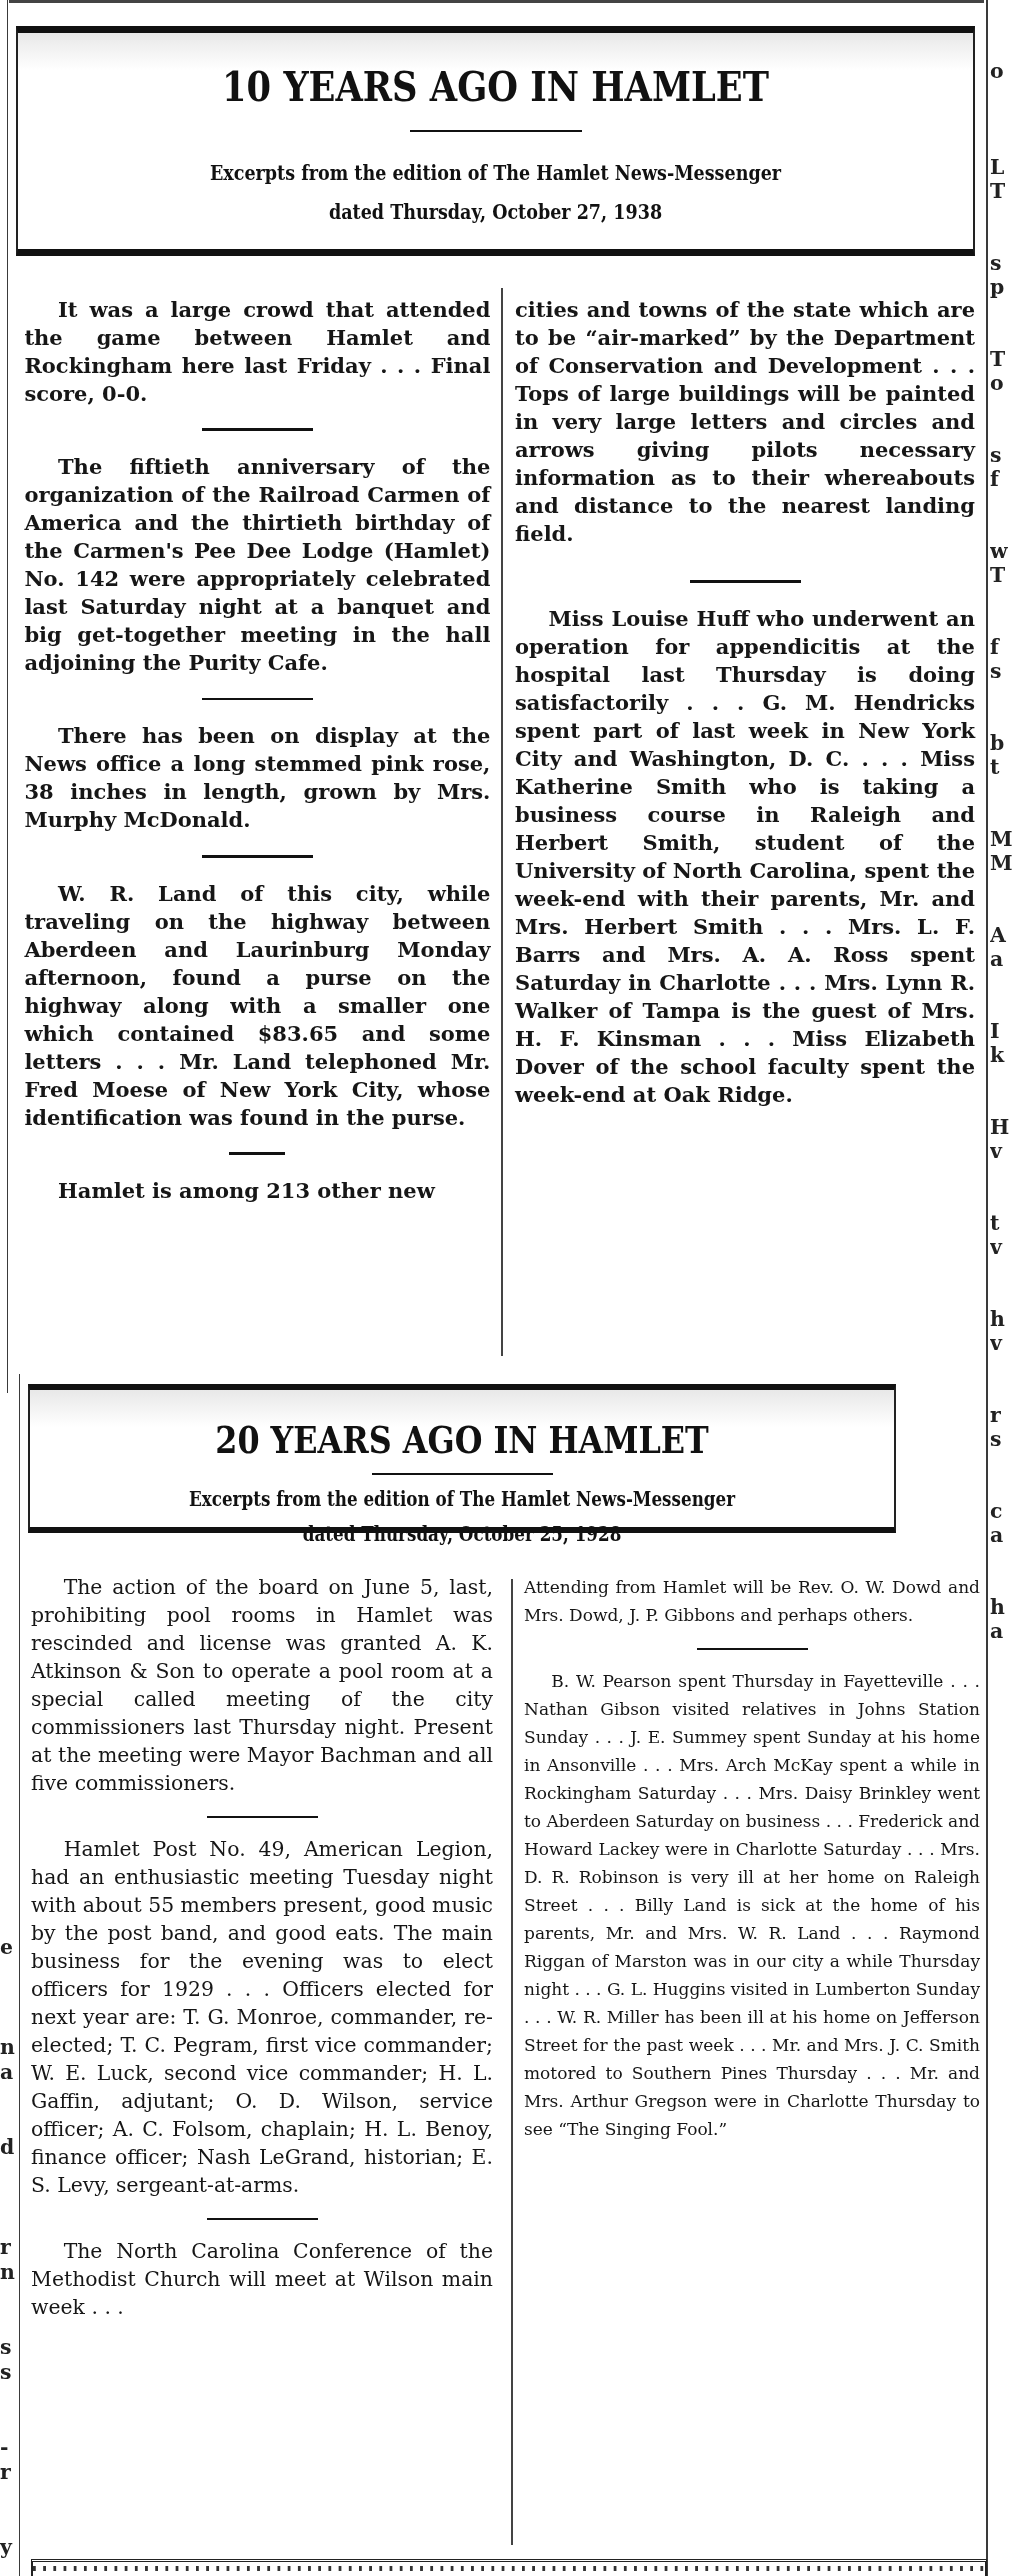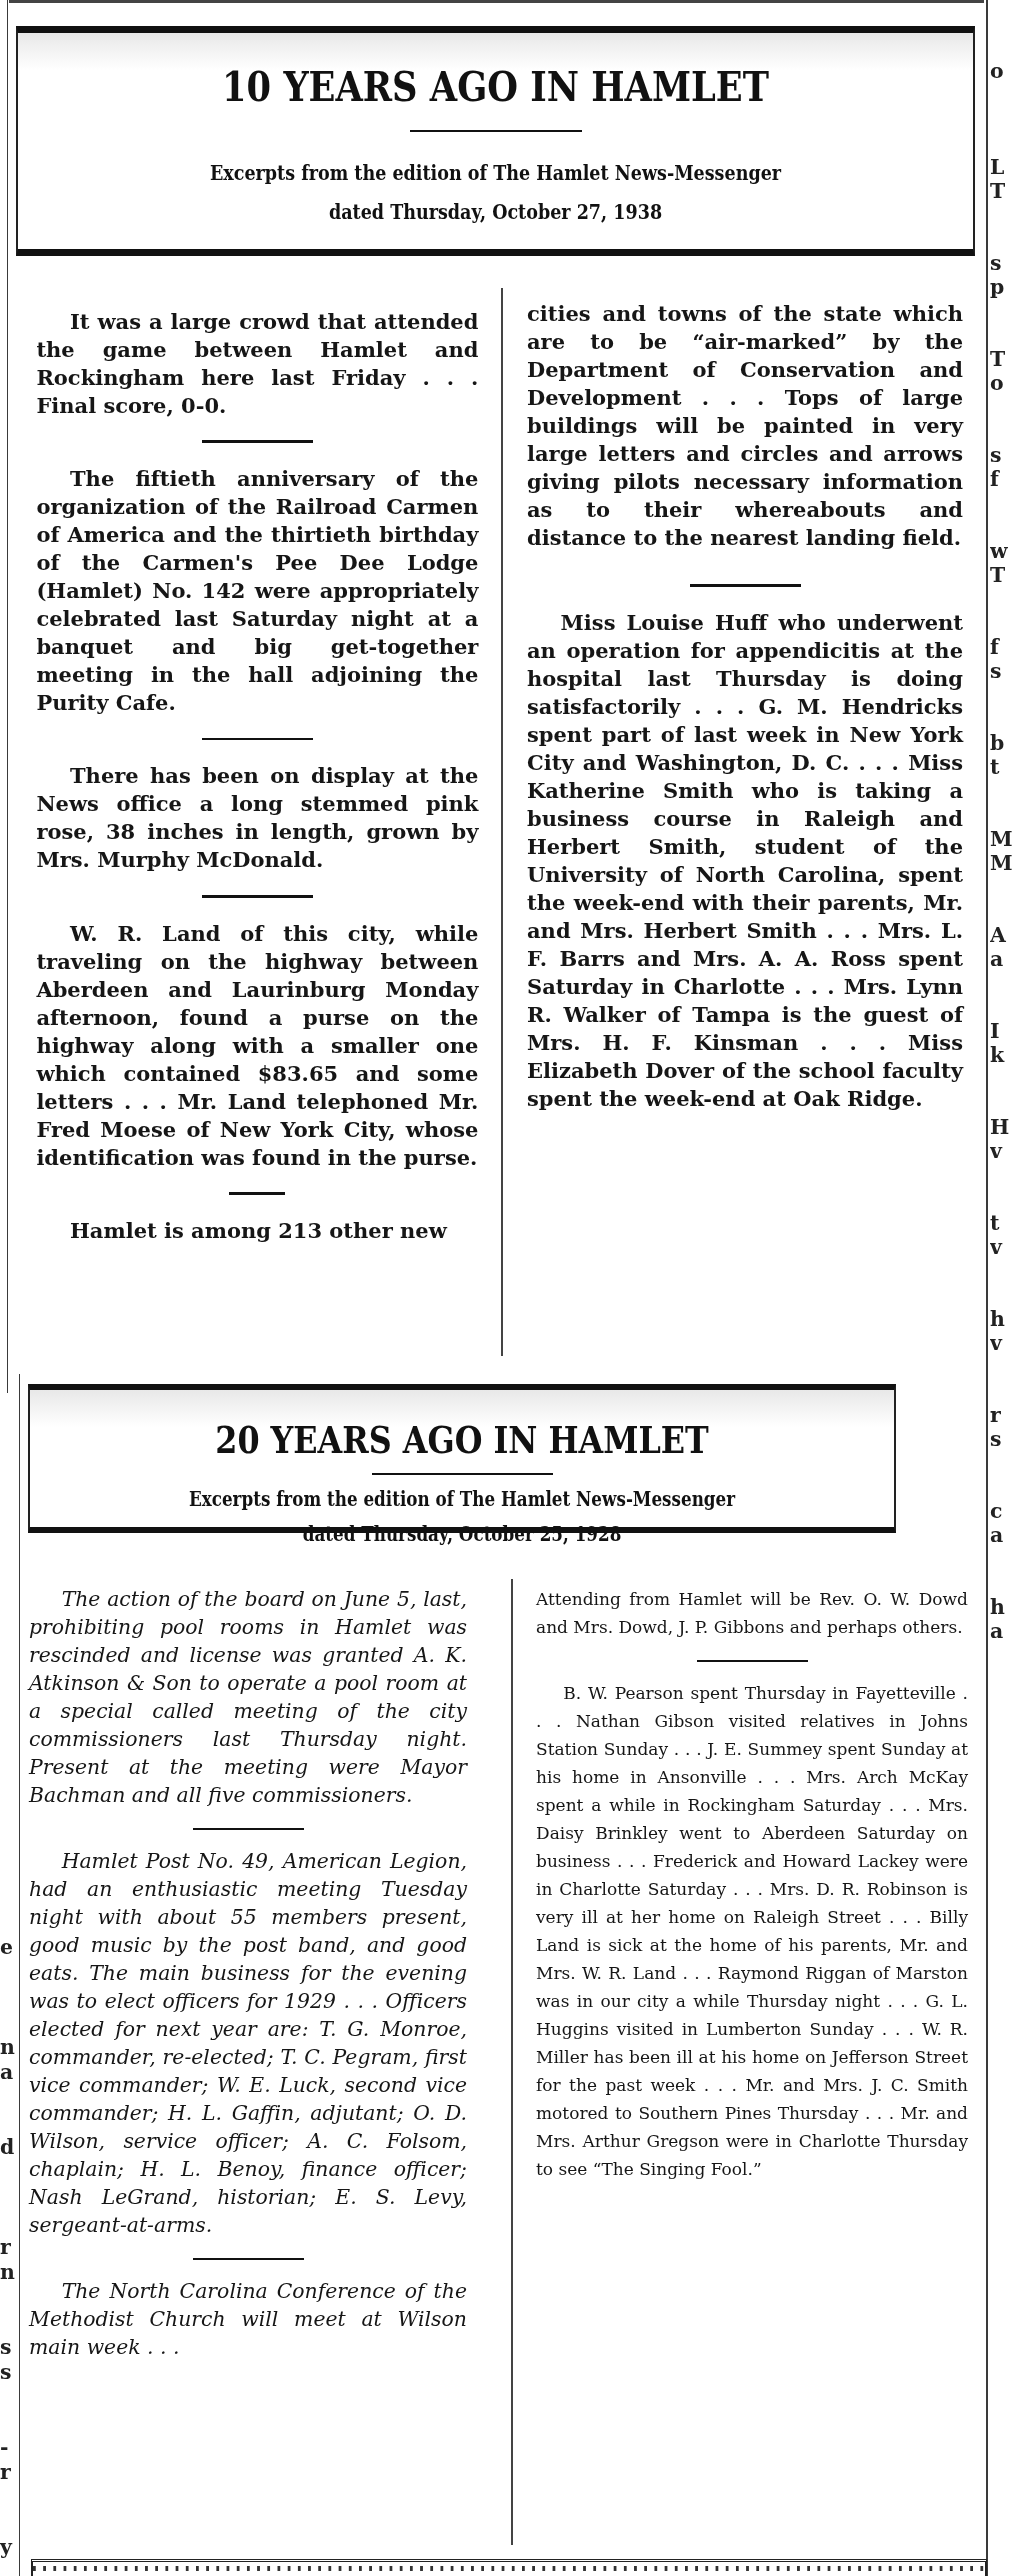--- a/index.html
+++ b/index.html
@@ -45,21 +45,21 @@
     font-family: "DejaVu Serif", serif; font-weight: bold; font-size: 20.4px;
     line-height: 39px; color: #111; transform: scaleX(0.86); white-space: nowrap;
   }
 
   
   .col {
     position: absolute; font-family: "DejaVu Serif", serif;
     font-size: 21px; line-height: 28px; color: #161616;
     text-align: justify; font-weight: bold;
   }
-  .col p { margin: 16px; text-indent: 1.6em; hyphens: manual; }
+  .col p { margin: 4px; text-indent: 1.6em; hyphens: manual; }
   .col p.noindent { text-indent: 0; }
   .col .sep { width: 111px; height: 2.8px; background: #111; margin: 20.4px auto 22px auto; }
   .col-rule { position: absolute; width: 1.9px; background: #444; }
 
   .bottom-box {
     position: absolute; left: 31px; top: 2559px; width: 952px; height: 16.7px;
     border-top: 3.7px double #222; border-left: 2.8px solid #222; border-right: 2.8px solid #222;
     background: repeating-linear-gradient(90deg, #333 0 2.8px, transparent 2.8px 10.2px);
     background-size: 10.2px 4.6px; background-repeat: repeat-x; background-position: 0 3.7px;
   }
@@ -121,34 +121,34 @@
     <div class="sep"></div>
     <p>There has been on display at the News office a long stemmed pink rose, 38 inches in length, grown by Mrs. Murphy McDonald.</p>
     <div class="sep"></div>
     <p>W. R. Land of this city, while traveling on the highway between Aberdeen and Laurinburg Monday afternoon, found a purse on the highway along with a smaller one which contained $83.65 and some letters . . . Mr. Land telephoned Mr. Fred Moese of New York City, whose identification was found in the purse.</p>
     <div class="sep" style="width:56px;"></div>
     <p>Hamlet is among 213 other new</p>
   </div>
 
   <div class="col-rule" style="left:501px; top:288px; height:1068px;"></div>
 
-  <div class="col" style="left:511px; top:284px; width:468px;">
+  <div class="col" style="left:511px; top:292px; width:468px;">
     <p class="noindent">cities and towns of the state which are to be “air-marked” by the Department of Conservation and Development . . . Tops of large buildings will be painted in very large letters and circles and arrows giving pilots necessary information as to their whereabouts and distance to the nearest landing field.</p>
     <div class="sep" style="margin-top:32px;"></div>
     <p>Miss Louise Huff who underwent an operation for appendicitis at the hospital last Thursday is doing satisfactorily . . . G. M. Hendricks spent part of last week in New York City and Washington, D. C. . . . Miss Katherine Smith who is taking a business course in Raleigh and Herbert Smith, student of the University of North Carolina, spent the week-end with their parents, Mr. and Mrs. Herbert Smith . . . Mrs. L. F. Barrs and Mrs. A. A. Ross spent Saturday in Charlotte . . . Mrs. Lynn R. Walker of Tampa is the guest of Mrs. H. F. Kinsman . . . Miss Elizabeth Dover of the school faculty spent the week-end at Oak Ridge.</p>
   </div>
 
   <div class="hbox" style="left:28px; top:1384px; width:868px; height:149px; border-top-width:6.5px; border-bottom-width:6.5px;">
     <div class="title" style="margin-top:28px; font-size:37px;">20 YEARS AGO IN HAMLET</div>
     <div class="bar" style="margin-top:11px; width:181px; height:1.9px;"></div>
     <div class="sub" style="margin-top:7.4px; font-size:19.5px; line-height:35px;">Excerpts from the edition of The Hamlet News-Messenger</div>
     <div class="sub" style="font-size:19.5px; line-height:35px;">dated Thursday, October 25, 1928</div>
   </div>
 
-  <div class="col" style="left:13px; top:1569px; width:470px; font-weight:normal; font-size:20.4px; line-height:28px;font-style:italic;">
+  <div class="col" style="left:27px; top:1569px; width:470px; font-weight:normal; font-size:20.4px; line-height:28px;">
     <p>The action of the board on June 5, last, prohibiting pool rooms in Hamlet was rescinded and license was granted A. K. Atkinson &amp; Son to operate a pool room at a special called meeting of the city commissioners last Thursday night. Present at the meeting were Mayor Bachman and all five commissioners.</p>
     <div class="sep" style="margin:18.6px auto 16.7px auto;"></div>
     <p>Hamlet Post No. 49, American Legion, had an enthusiastic meeting Tuesday night with about 55 members present, good music by the post band, and good eats. The main business for the evening was to elect officers for 1929 . . . Officers elected for next year are: T. G. Monroe, commander, re-elected; T. C. Pegram, first vice commander; W. E. Luck, second vice commander; H. L. Gaffin, adjutant; O. D. Wilson, service officer; A. C. Folsom, chaplain; H. L. Benoy, finance officer; Nash LeGrand, historian; E. S. Levy, sergeant-at-arms.</p>
     <div class="sep" style="margin:18.6px auto 16.7px auto;"></div>
     <p>The North Carolina Conference of the Methodist Church will meet at Wilson main week . . .</p>
   </div>
 
   <div class="col-rule" style="left:511px; top:1579px; height:966px;"></div>
 
   <div class="col" style="left:520px; top:1569px; width:464px; font-weight:normal; font-size:17px; line-height:28px;">

